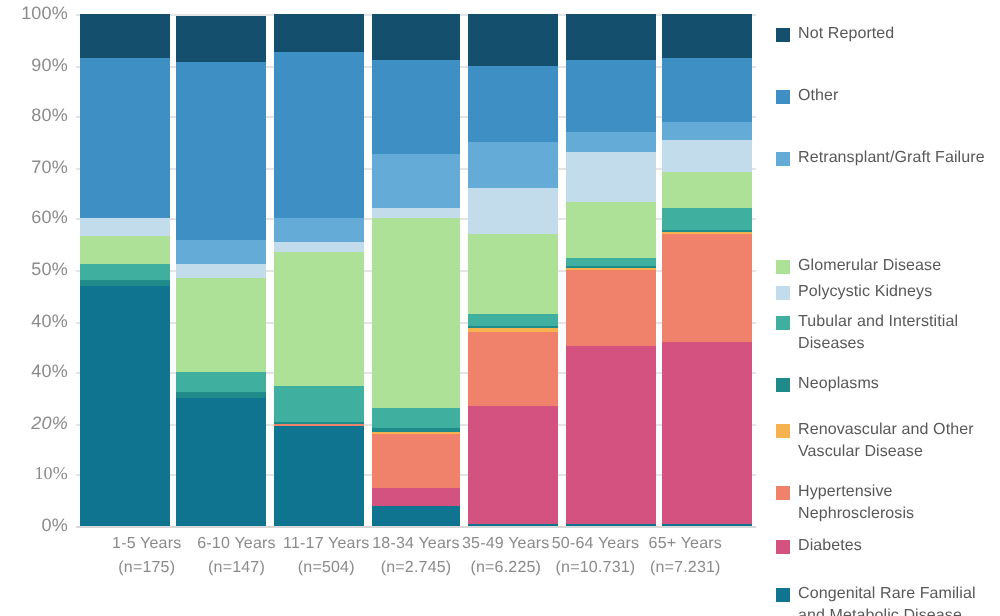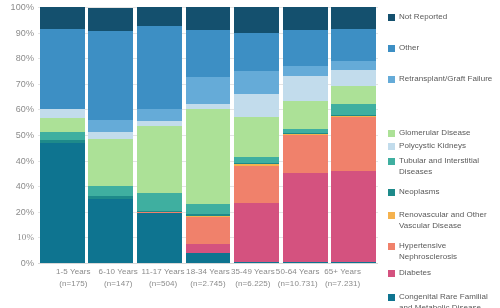--- a/index.html
+++ b/index.html
@@ -134,21 +134,21 @@
 
   <div class="y-axis">
       <div class="y-tick-label" style="top: 7px;">100%</div>
       <div class="y-tick-label" style="top: 32.6px;">90%</div>
       <div class="y-tick-label" style="top: 58.2px;">80%</div>
       <div class="y-tick-label" style="top: 83.8px;">70%</div>
       <div class="y-tick-label" style="top: 109.4px;">60%</div>
       <div class="y-tick-label" style="top: 135px;">50%</div>
       <div class="y-tick-label" style="top: 160.6px;">40%</div>
       <div class="y-tick-label" style="top: 186.2px;">40%</div>
-      <div class="y-tick-label" style="top: 211.8px;">20%</div>
+      <div class="y-tick-label" style="top: 211.8px; font-style: italic;">20%</div>
       <div class="y-tick-label" style="top: 237.4px; font-family: Liberation Serif, serif;">10%</div>
       <div class="y-tick-label" style="top: 263px;">0%</div>
     </div>
 
   <div class="plot">
     <div class="gridlines">
         <div class="gridline" style="top: 0px;"></div>
         <div class="gridline" style="top: 25.6px;"></div>
         <div class="gridline" style="top: 51.2px;"></div>
         <div class="gridline" style="top: 76.8px;"></div>

